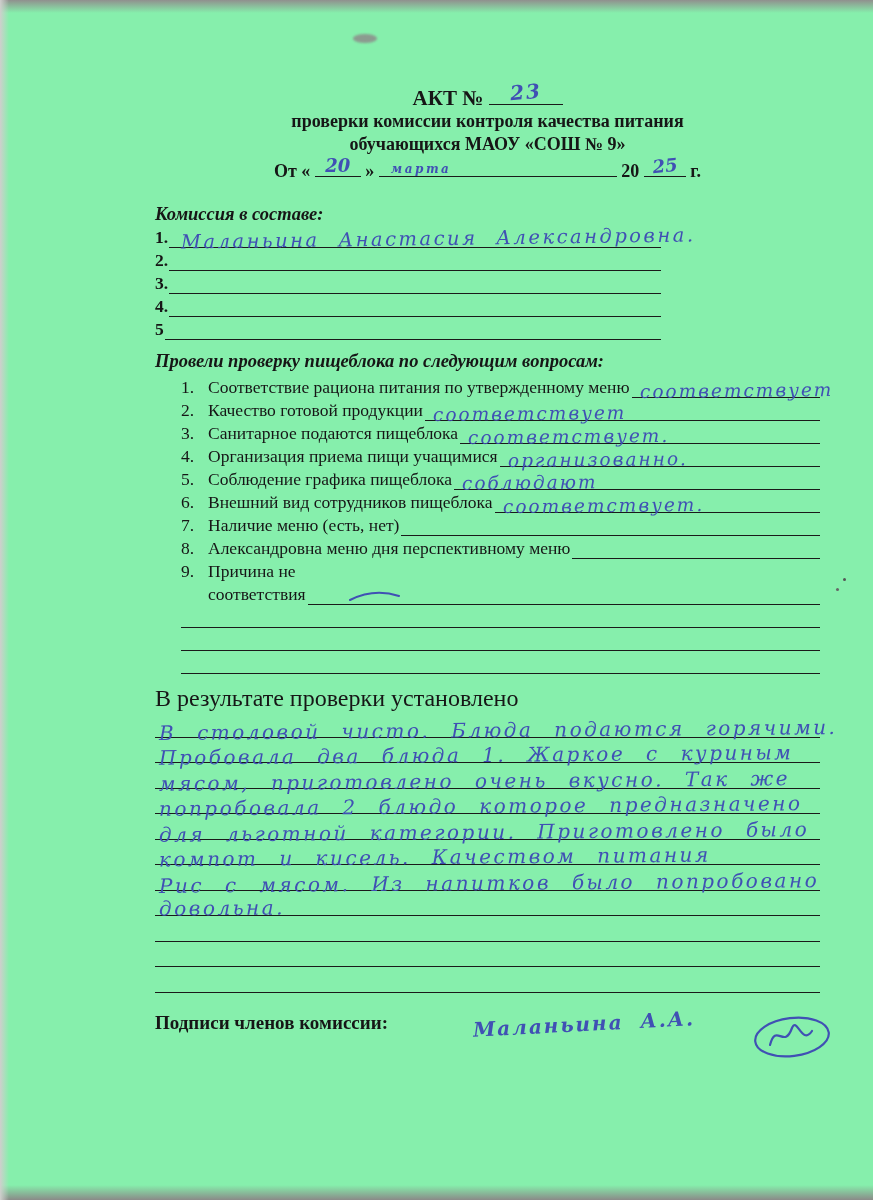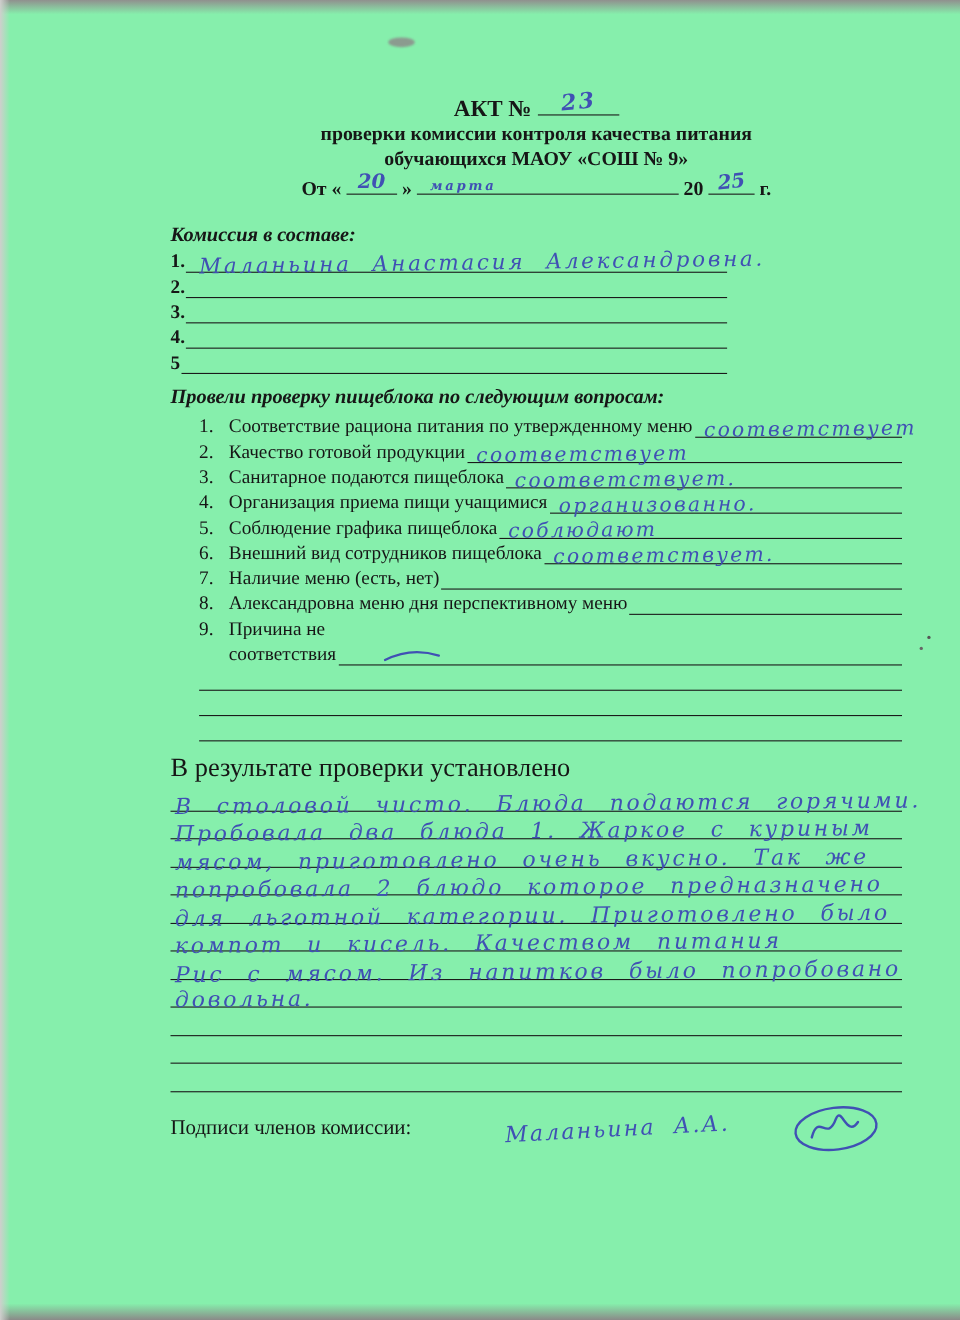--- a/index.html
+++ b/index.html
@@ -71,21 +71,21 @@
 
   
   .results { margin-top:12px; }
   .results-heading { font-size:24px; line-height:24px; }
   .r-rows { margin-top:2px; }
   .r-row { border-bottom:1.6px solid var(--line); height:24.5px; position:relative; }
   .r-hand { position:absolute; left:4px; bottom:-5px; font-size:20px;
     letter-spacing:2.5px; word-spacing:12px; transform:rotate(-0.5deg); }
 
   
-  .sig-row { margin-top:8px; display:flex; align-items:center; font-size:19px; }
+  .sig-row { margin-top:19px; display:flex; align-items:flex-start; font-size:19px;font-weight:bold; }
   .sig-label { flex:none; }
   .sig-name { margin-left:85px; font-size:20px; letter-spacing:2px;
     word-spacing:8px; transform:rotate(-3deg); }
   .stamp { margin-left:55px; flex:none; }
   .stamp ellipse, .stamp path { stroke:var(--ink); fill:none;
     stroke-width:2.2; stroke-linecap:round; }
 </style>
 </head>
 <body>
 

